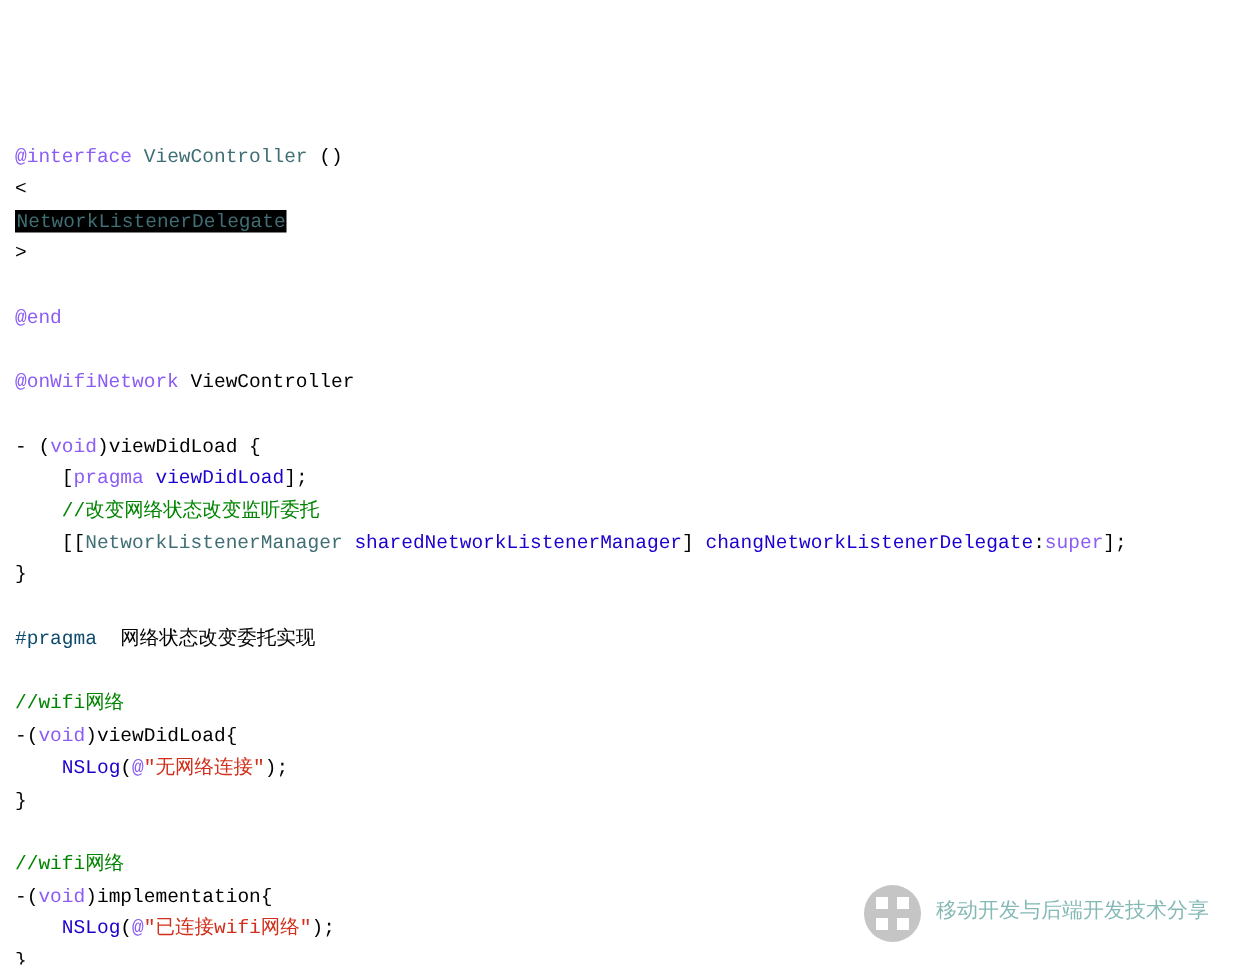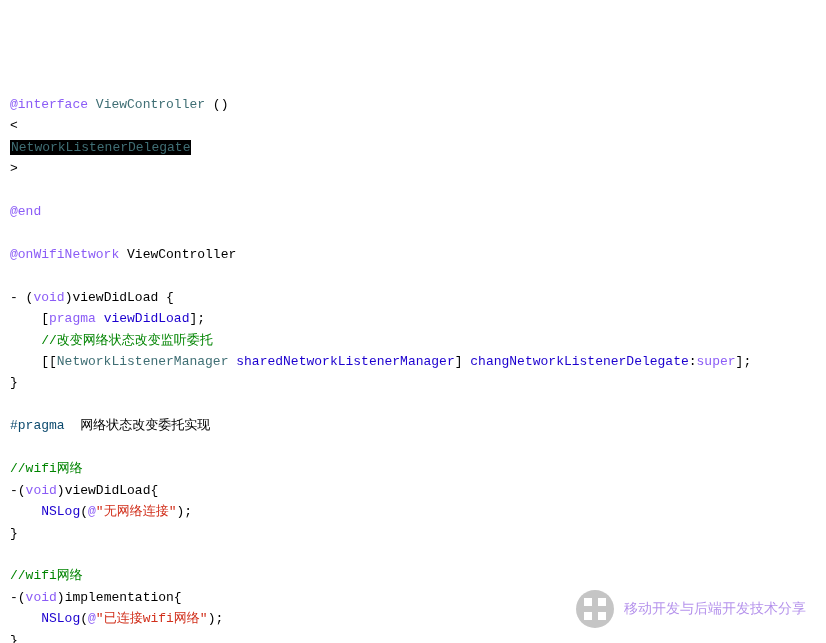--- a/index.html
+++ b/index.html
@@ -51,23 +51,23 @@
       width: 22px;
       height: 22px;
       background: 
         linear-gradient(#fff,#fff), linear-gradient(#fff,#fff),
         linear-gradient(#fff,#fff), linear-gradient(#fff,#fff);
       background-size: 8px 8px;
       background-repeat: no-repeat;
       background-position: 0 0, 14px 0, 0 14px, 14px 14px;
     }
     .watermark-text {
-      color: #6d28d9;
+      color: #0f766e;
       font-size: 14px;
-      font-family: Liberation Serif, serif;
+      font-family: Liberation Mono, monospace;
       opacity: 0.6;
     }
   </style>
 </head>
 <body>
 
 
 
 <div><span class="keyword">@interface</span> <span class="type">ViewController</span> <span class="plain">()</span>
 <span class="plain">&lt;</span>

